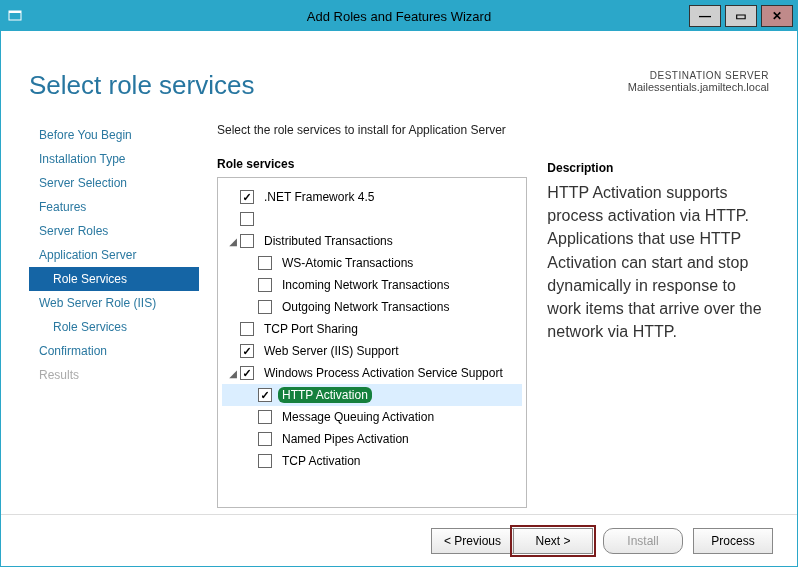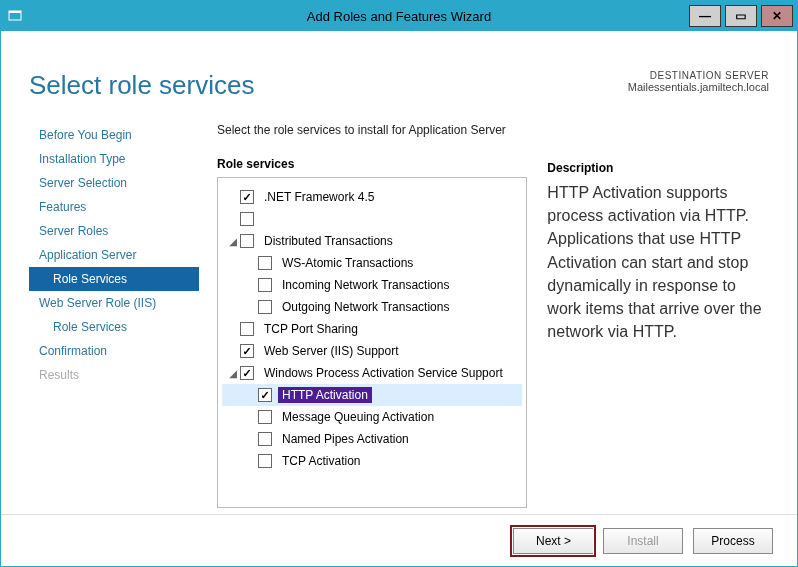--- a/index.html
+++ b/index.html
@@ -27,28 +27,28 @@
   .main-right { flex: 1; }
   .instruction { color: #222; font-size: 12px; margin-bottom: 20px; }
   .section-label { font-weight: bold; font-size: 12px; margin-bottom: 6px; }
   .tree-box { border: 1px solid #bbb; flex: 1; padding: 8px 4px; overflow: auto; }
   .tree-row { display: flex; align-items: center; height: 22px; font-size: 12px; }
   .expander { width: 14px; text-align: center; color: #666; cursor: default; font-size: 10px; }
   .expander.empty { visibility: hidden; }
   .cb { width: 14px; height: 14px; border: 1px solid #666; margin-right: 6px; display: inline-flex; align-items: center; justify-content: center; font-size: 11px; cursor: default; background: #fff; }
   .cb.checked::after { content: "✓"; color: #000; font-weight: bold; line-height: 1; }
   .tree-label { padding: 1px 4px; }
-  .tree-label.highlight { background: #4c1d95; color: #fff; }
+  .tree-label.highlight { background: #15803d; color: #fff; border-radius: 6px; }
   .row-selected { background: #dbeeff; }
   .indent0 { padding-left: 4px; }
   .indent1 { padding-left: 22px; }
   .desc-text { font-size: 16px; color: #333; margin-top: 6px; line-height: 1.45; }
   .footer { height: 52px; border-top: 1px solid #ddd; display: flex; align-items: center; justify-content: flex-end; gap: 10px; padding: 0 24px; }
   .btn { min-width: 80px; height: 26px; border: 1px solid #888; background: linear-gradient(#fdfdfd,#e8e8e8); font-size: 12px; cursor: default; padding: 0 12px; }
-  .btn:disabled { color: #999; }
+  .btn:disabled { color: #999; border-radius: 10px; }
   .btn.primary { outline: 2px solid #7a1b1b; outline-offset: 1px; }
   .btn-group { display: flex; }
   .btn-group .btn:first-child { border-right: none; }
   svg { display: block; }
 </style>
 </head>
 <body>
 
 <div class="window">
   <div class="titlebar">
@@ -165,18 +165,19 @@
           <div style="height:38px"></div>
           <div class="section-label">Description</div>
           <div class="desc-text">HTTP Activation supports process activation via HTTP. Applications that use HTTP Activation can start and stop dynamically in response to work items that arrive over the network via HTTP.</div>
         </div>
       </div>
     </div>
   </div>
 
   <div class="footer">
     <div class="btn-group">
+      <button class="btn">&lt; Previous</button>
       <button class="btn primary">Next &gt;</button>
     </div>
     <button class="btn" disabled="">Install</button>
     <button class="btn">Process</button>
   </div>
 </div>
 
 </body></html>

